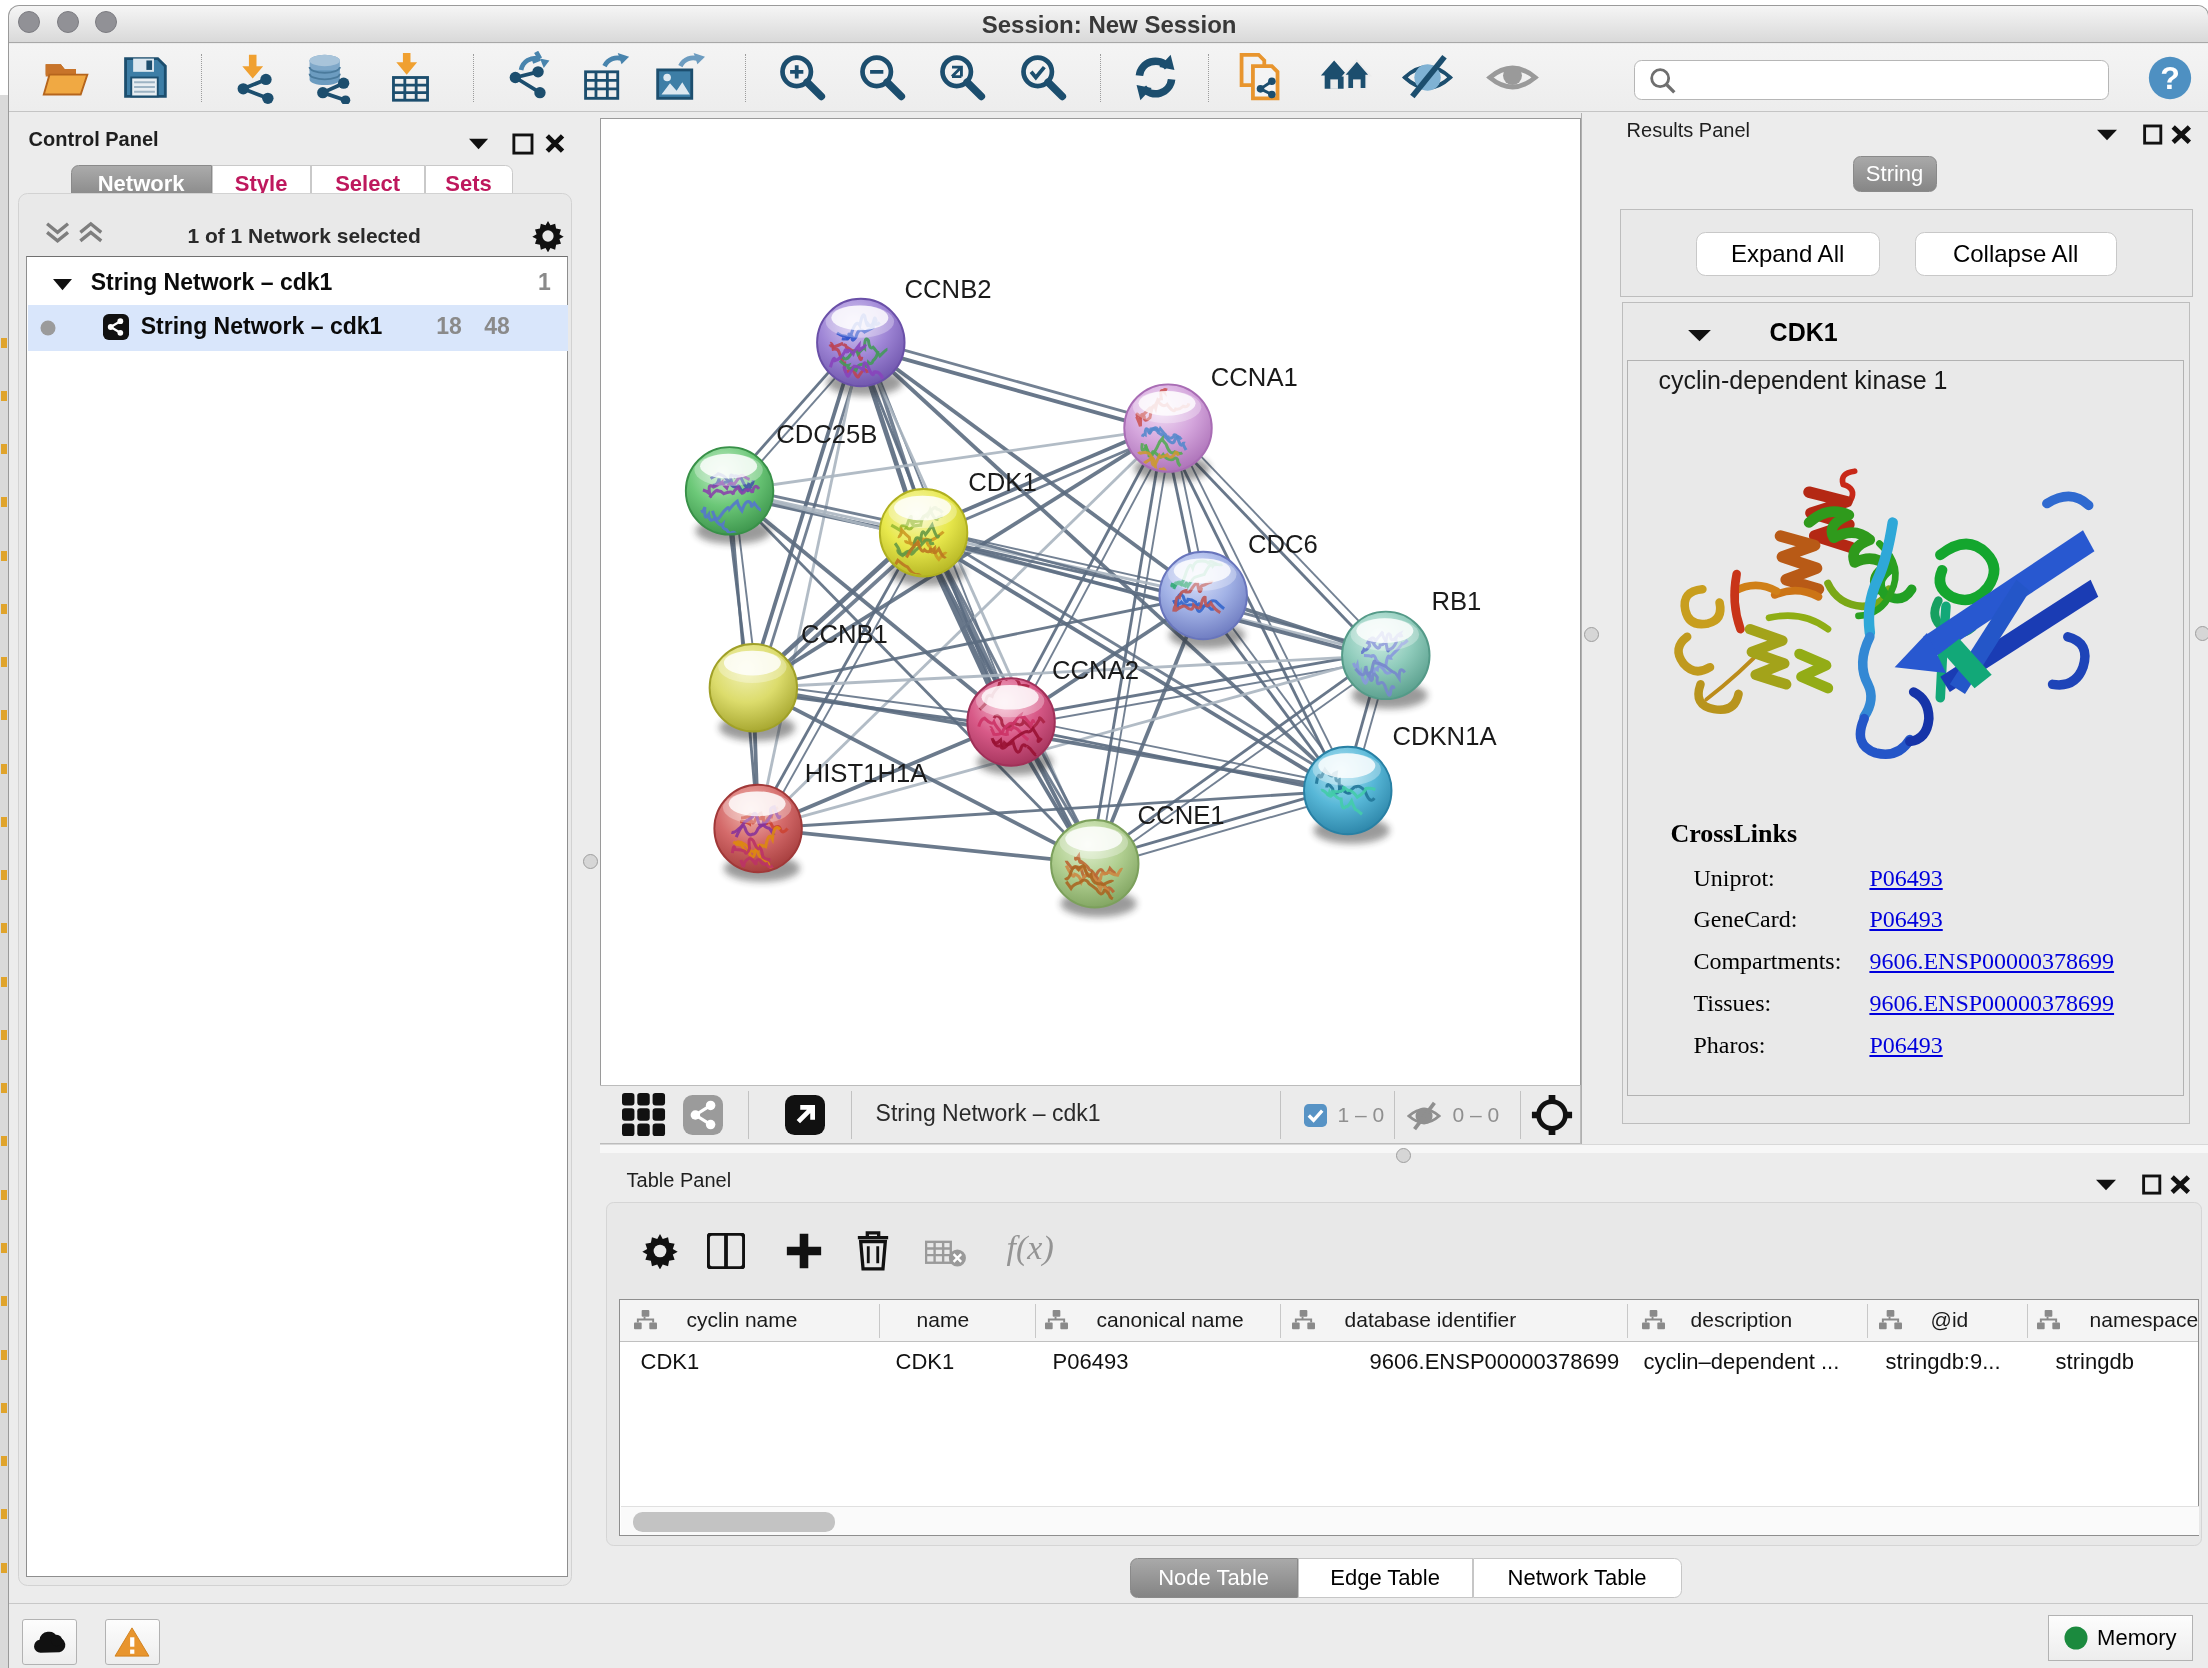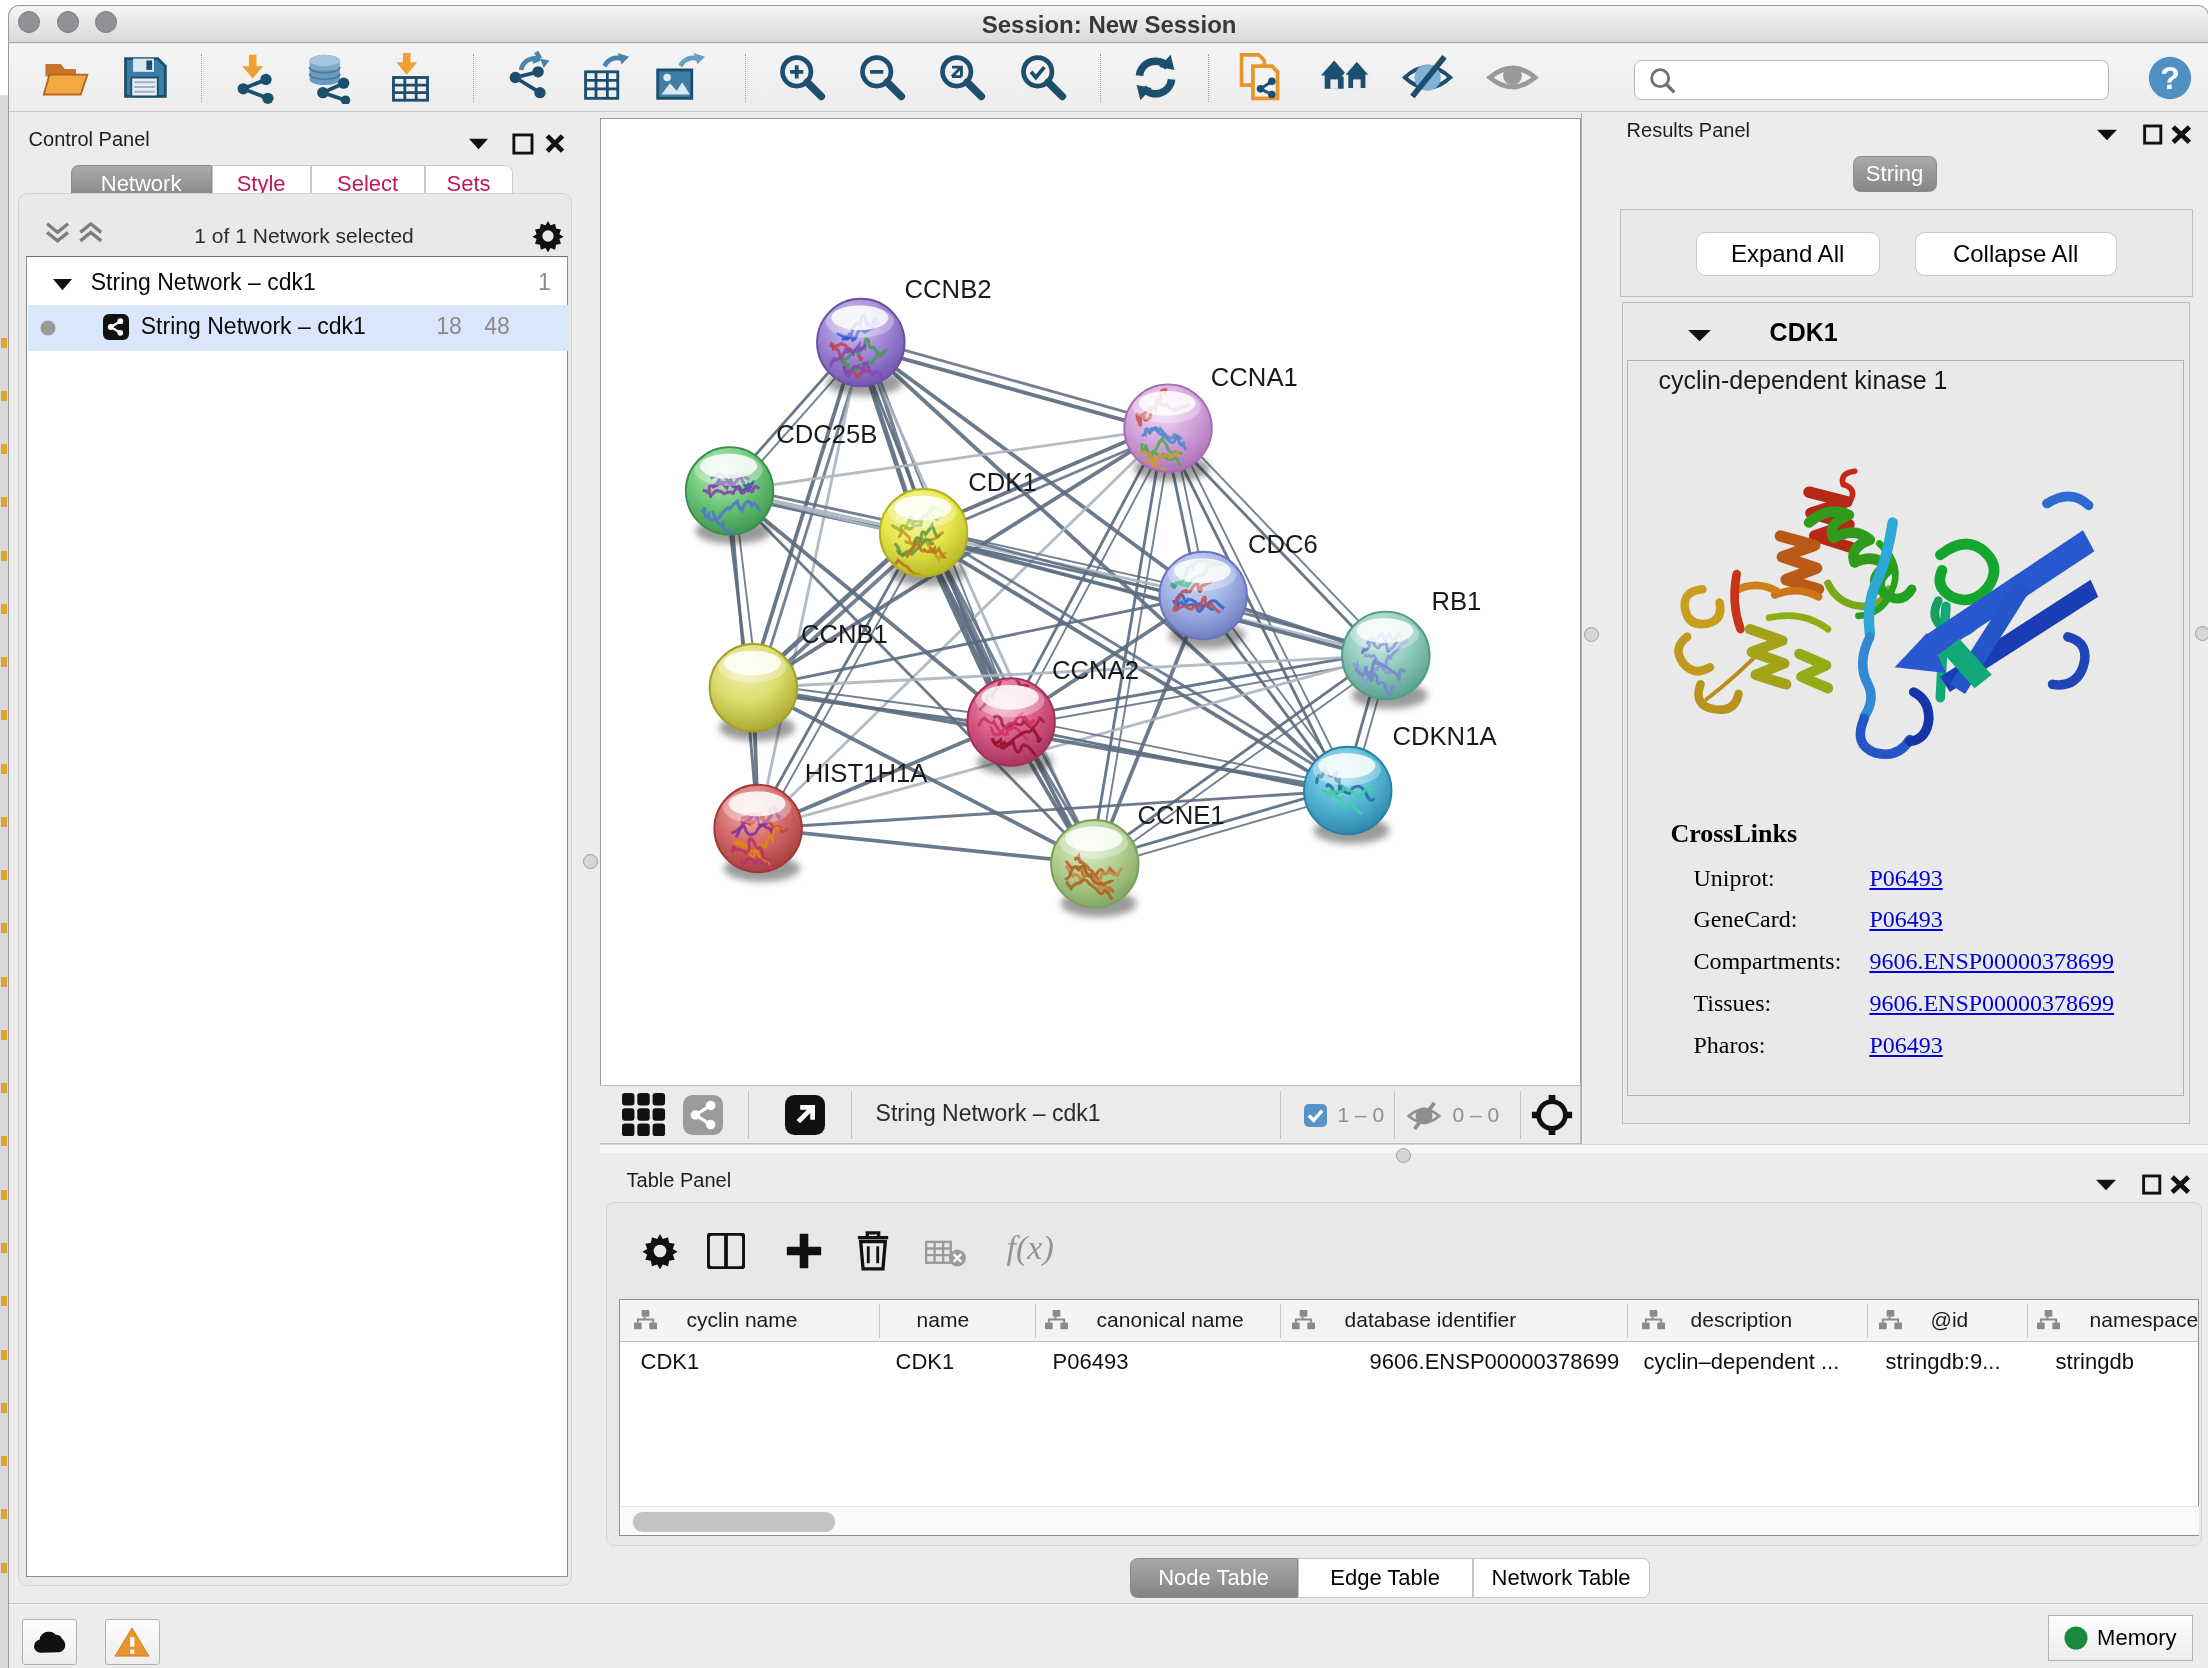--- a/index.html
+++ b/index.html
@@ -12,21 +12,21 @@
 
 #titlebar{left:0;top:0;width:2201px;height:37px;background:linear-gradient(#f5f5f5,#d9d9d9);border-bottom:1px solid #a8a8a8;border-radius:10.5px 10.5px 0 0;}
 .tl{top:5.7px;width:22px;height:22px;border-radius:50%;background:#919196;border:1px solid #7b7b81;}
 #title{left:0;top:5.7px;width:2201px;text-align:center;font-size:24px;font-weight:600;color:#383838;}
 
 #toolbar{left:0;top:38px;width:2201px;height:68px;background:linear-gradient(#f4f4f4,#ededed);border-bottom:1px solid #c4c4c4;}
 .tsep{top:10.5px;width:0;height:48px;border-left:1.9px dotted #9c9c9c;}
 .ticon{top:6.7px;width:55px;height:55px;display:flex;align-items:center;justify-content:center;}
 #searchbox{left:1625px;top:16px;width:475px;height:40px;background:#fff;border:1.9px solid #b6b6b6;border-radius:7.6px;}
 
-#cpanel{left:0;top:107px;width:591px;height:1490px;background:#ececec;}
+#cpanel{left:0;top:107px;width:591px;height:1490px;background:#ececec;font-weight:bold;}
 #canvas{left:591px;top:107px;width:941px;height:989px;background:#ececec;}
 #canvwhite{left:0;top:4.8px;width:981px;height:974px;background:#fff;border:1px solid #9a9a9a;}
 #netbar{left:591px;top:1079px;width:981px;height:59px;background:#ebebeb;border:1px solid #bcbcbc;border-left:none;}
 #rpanel{left:1572px;top:107px;width:629px;height:1490px;background:#ececec;border-left:1px solid #b0b0b0;}
 #tpanel{left:591px;top:1147px;width:1610px;height:450px;background:#ececec;}
 #statusbar{left:0;top:1597px;width:2201px;height:67px;background:#ececec;border-top:1px solid #c8c8c8;}
 .paneltitle{font-size:20px;color:#1e1e1e;}
 
 .tabbtn{position:absolute;top:52px;height:37px;border:1px solid #c9c9c9;background:#fff;color:#be185d;font-size:22px;text-align:center;line-height:35px;}
 .tabsel{background:linear-gradient(#ababab,#848484);color:#fff;border-color:#8a8a8a;}
@@ -858,21 +858,21 @@
   <div class="cell" style="left:750px">9606.ENSP00000378699</div>
   <div class="cell" style="left:1024px">cyclin–dependent ...</div>
   <div class="cell" style="left:1266px">stringdb:9...</div>
   <div class="cell" style="left:1436px">stringdb</div>
   <div class="abs" style="left:1px;top:206px;width:1578px;height:29.5px;background:#fafafa;border-top:1px solid #e0e0e0">
     <div class="abs" style="left:12.4px;top:4.8px;width:202px;height:20px;background:#c3c3c3;border-radius:9.5px"></div>
   </div>
 </div>
 <div class="btab" style="left:530px;top:405px;width:168px;border-radius:7.6px 0 0 7.6px;background:linear-gradient(#a9a9a9,#848484);color:#fff;border-color:#8a8a8a">Node Table</div>
 <div class="btab" style="left:698px;top:405px;width:175px">Edge Table</div>
-<div class="btab" style="left:873px;top:405px;width:177px;border-radius:0 7.6px 7.6px 0">Network Table</div>
+<div class="btab" style="left:873px;top:405px;width:209px;border-radius:0 7.6px 7.6px 0">Network Table</div>
 </div>
 
 <div class="abs" style="left:1575px;top:621px;width:15px;height:15px;border-radius:50%;background:#d6d6d6;border:1px solid #9e9e9e"></div>
 <div class="abs" style="left:2186px;top:620px;width:15px;height:15px;border-radius:50%;background:#d6d6d6;border:1px solid #9e9e9e"></div>
 <div class="abs" style="left:574px;top:848px;width:15px;height:15px;border-radius:50%;background:#d6d6d6;border:1px solid #9e9e9e"></div>
 <div class="abs" style="left:1387px;top:1142px;width:15px;height:15px;border-radius:50%;background:#d6d6d6;border:1px solid #9e9e9e"></div>
 <div id="statusbar" class="abs">
 <div class="sbtn" style="left:13.3px;top:15px">
           <svg width="36" height="27" viewBox="0 0 38 28">
             <path d="M10 26 a7 7 0 0 1 -1-13.9 a10 10 0 0 1 19-2.5 a8 8 0 0 1 2 15.8z" fill="#111"></path>

